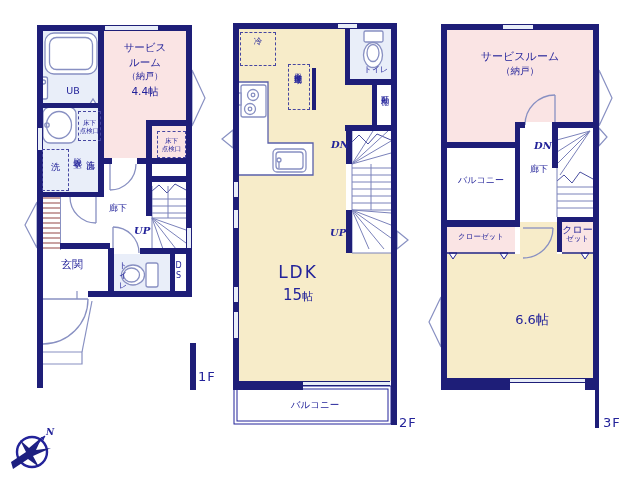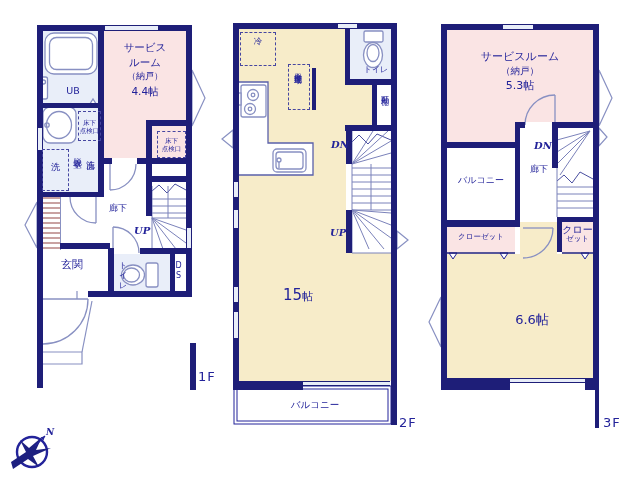--- a/index.html
+++ b/index.html
@@ -296,29 +296,29 @@
   <div class="vt" style="left:116px;top:256px;font-size:8px;">トイレ</div>
   <div class="vt" style="left:174px;top:261px;font-size:8px;">DS</div>
   <div class="lb floorlab" style="left:198px;top:370px;">1F</div>
 
   <div class="lb ctr" style="left:240px;top:37px;width:36px;font-size:8.5px;">冷</div>
   <div class="vt" style="left:291px;top:66px;font-size:8px;">食器棚置場</div>
   <div class="lb ctr" style="left:362px;top:66px;width:28px;font-size:8px;">トイレ</div>
   <div class="vt" style="left:378px;top:89px;font-size:8px;">可動棚</div>
   <div class="lb it" style="left:331px;top:139px;">DN</div>
   <div class="lb it" style="left:330px;top:227px;">UP</div>
+  <div class="lb ctr" style="left:263px;top:263px;width:70px;font-size:17px;letter-spacing:2px;">LDK</div>
   <div class="lb ctr" style="left:263px;top:287px;width:70px;font-size:15px;">
     <span>15</span><span style="font-size:11px;">帖</span>
   </div>
   <div class="lb ctr" style="left:280px;top:400px;width:70px;font-size:9.5px;">バルコニー</div>
   <div class="lb floorlab" style="left:399px;top:416px;">2F</div>
 
   <div class="lb ctr" style="left:447px;top:51px;width:146px;font-size:11px;">サービスルーム</div>
   <div class="lb ctr" style="left:447px;top:66px;width:146px;font-size:9.5px;">（納戸）</div>
-  <div class="lb ctr" style="left:447px;top:80px;width:146px;font-size:11px;">5.3帖</div>
   <div class="lb it" style="left:534px;top:140px;">DN</div>
   <div class="lb ctr" style="left:525px;top:165px;width:28px;font-size:9px;">廊下</div>
   <div class="lb ctr" style="left:447px;top:176px;width:68px;font-size:9px;">バルコニー</div>
   <div class="lb ctr" style="left:447px;top:233px;width:68px;font-size:7.5px;">クローゼット</div>
   <div class="lb ctr" style="left:562px;top:224px;width:31px;font-size:10px;">クロー</div>
   <div class="lb ctr" style="left:562px;top:235px;width:31px;font-size:7.5px;">ゼット</div>
   <div class="lb ctr" style="left:447px;top:313px;width:170px;font-size:13px;">6.6帖</div>
   <div class="lb floorlab" style="left:603px;top:416px;">3F</div>
 
   <div class="lb it" style="left:46px;top:428px;font-size:9px;">N</div>

